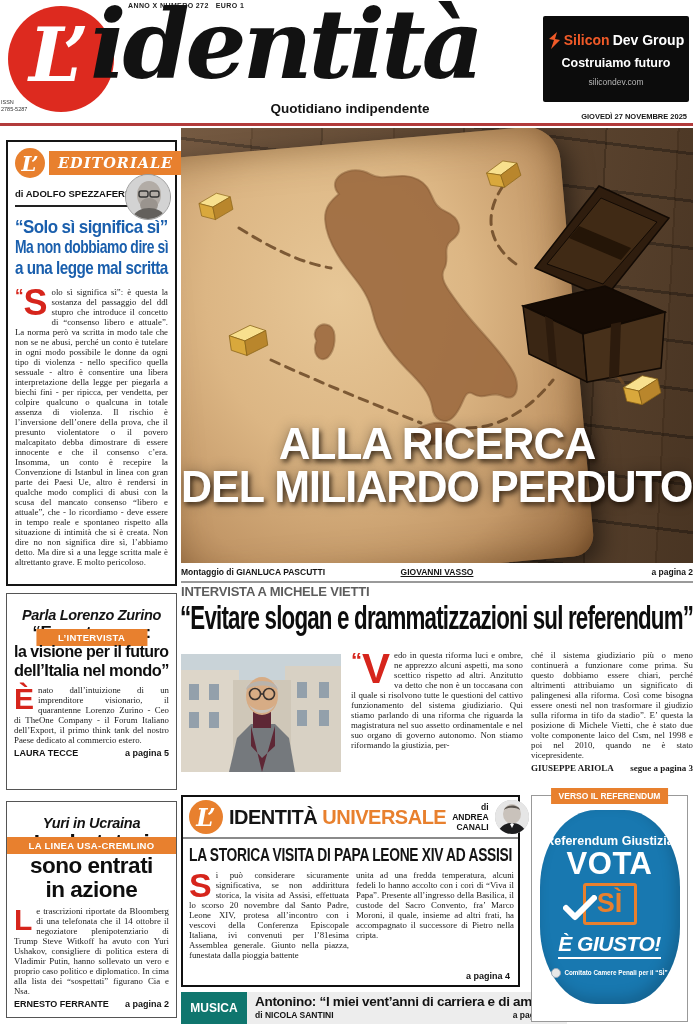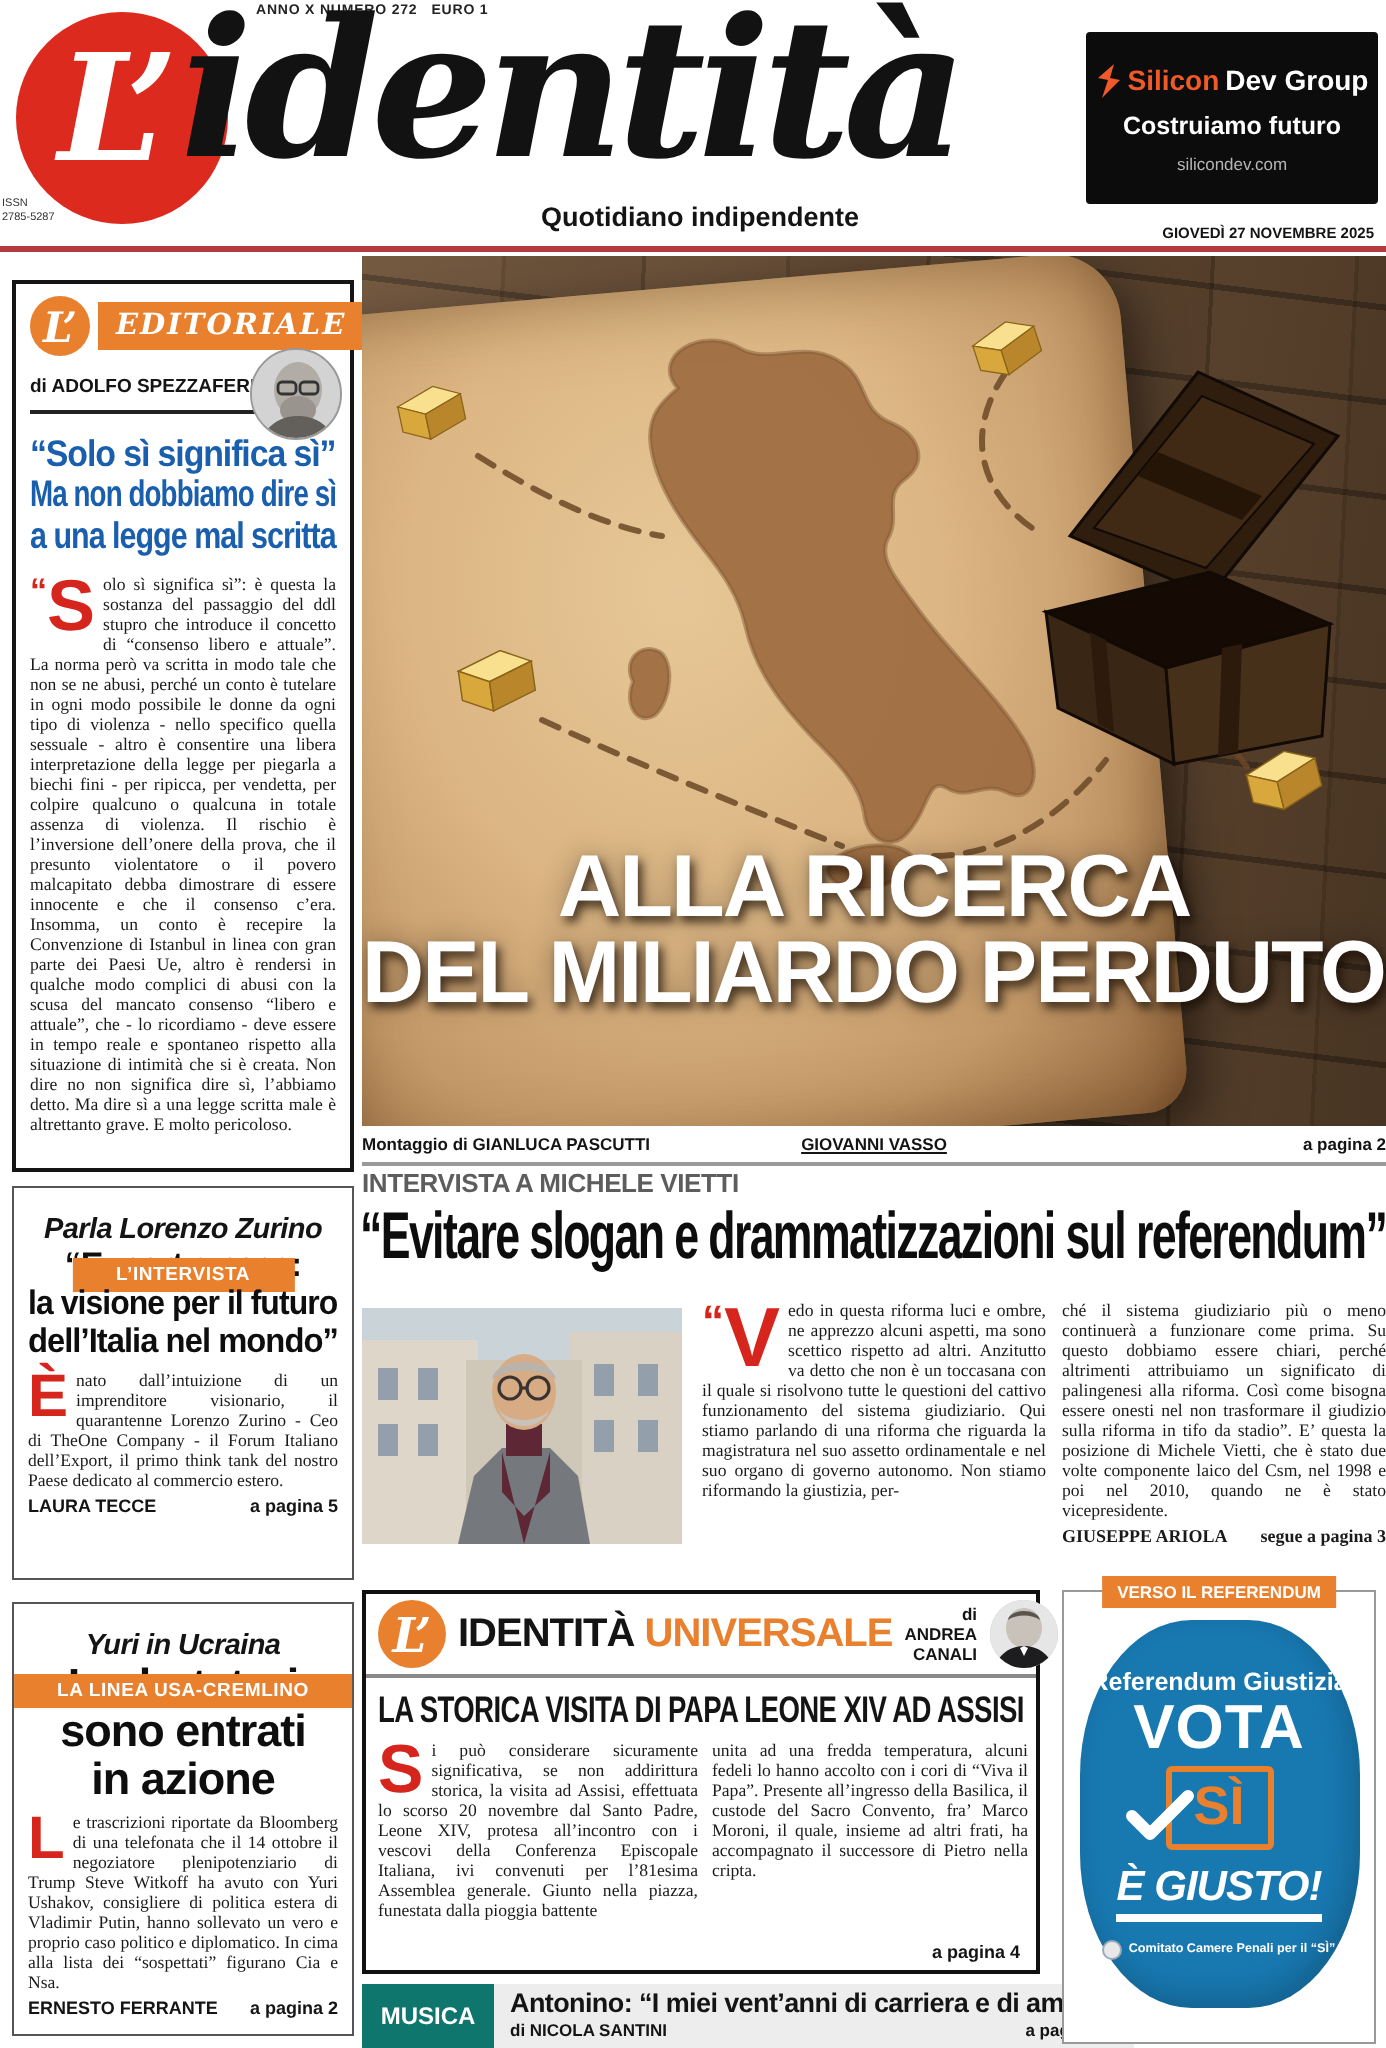--- a/index.html
+++ b/index.html
@@ -113,21 +113,21 @@
 
   
   .ref-box { position:absolute; left:531px; top:795px; width:157px; height:227px; border:1px solid #999; background:#fff; }
   .ref-badge { position:absolute; top:-8px; left:50%; transform:translateX(-50%); padding:3px 8px; font-size:8.5px; white-space:nowrap; }
   .ref-blob { width:140px; height:194px; margin:14px auto 0; background:#1878B0; border-radius:40%; display:flex; flex-direction:column; align-items:center; color:#fff; box-shadow: inset -4px -6px 14px rgba(0,0,0,.18); }
   .ref-title { margin-top:24px; font-size:12.5px; font-weight:800; }
   .ref-vota { font-size:31px; font-weight:800; letter-spacing:.5px; line-height:1.05; }
   .ref-si-wrap { position:relative; margin-top:2px; }
   .ref-si-box { width:54px; height:42px; border:3px solid #E8802E; border-radius:3px; display:flex; align-items:center; justify-content:center; color:#E8802E; font-size:27px; font-weight:800; }
   .ref-check { position:absolute; left:-20px; top:12px; }
-  .ref-slogan { margin-top:7px; font-size:21px; font-weight:800; font-style:italic; border-bottom:4px solid #ffffff; padding-bottom:1px; letter-spacing:-.5px; }
+  .ref-slogan { margin-top:7px; font-size:21px; font-weight:800; font-style:italic; border-bottom:2px solid #ffffff; padding-bottom:1px; letter-spacing:-.5px; }
   .ref-committee { margin-top:9px; display:flex; align-items:center; gap:3px; font-size:6.3px; font-weight:700; }
   .ref-committee .dot { width:10px; height:10px; border-radius:50%; background:#e8e8e8; flex:none; border:1px solid #9ab; }
 </style>
 </head>
 <body>
 
 <div id="page">
 
   <div class="issue-line">
     <span>ANNO X  NUMERO 272</span>

